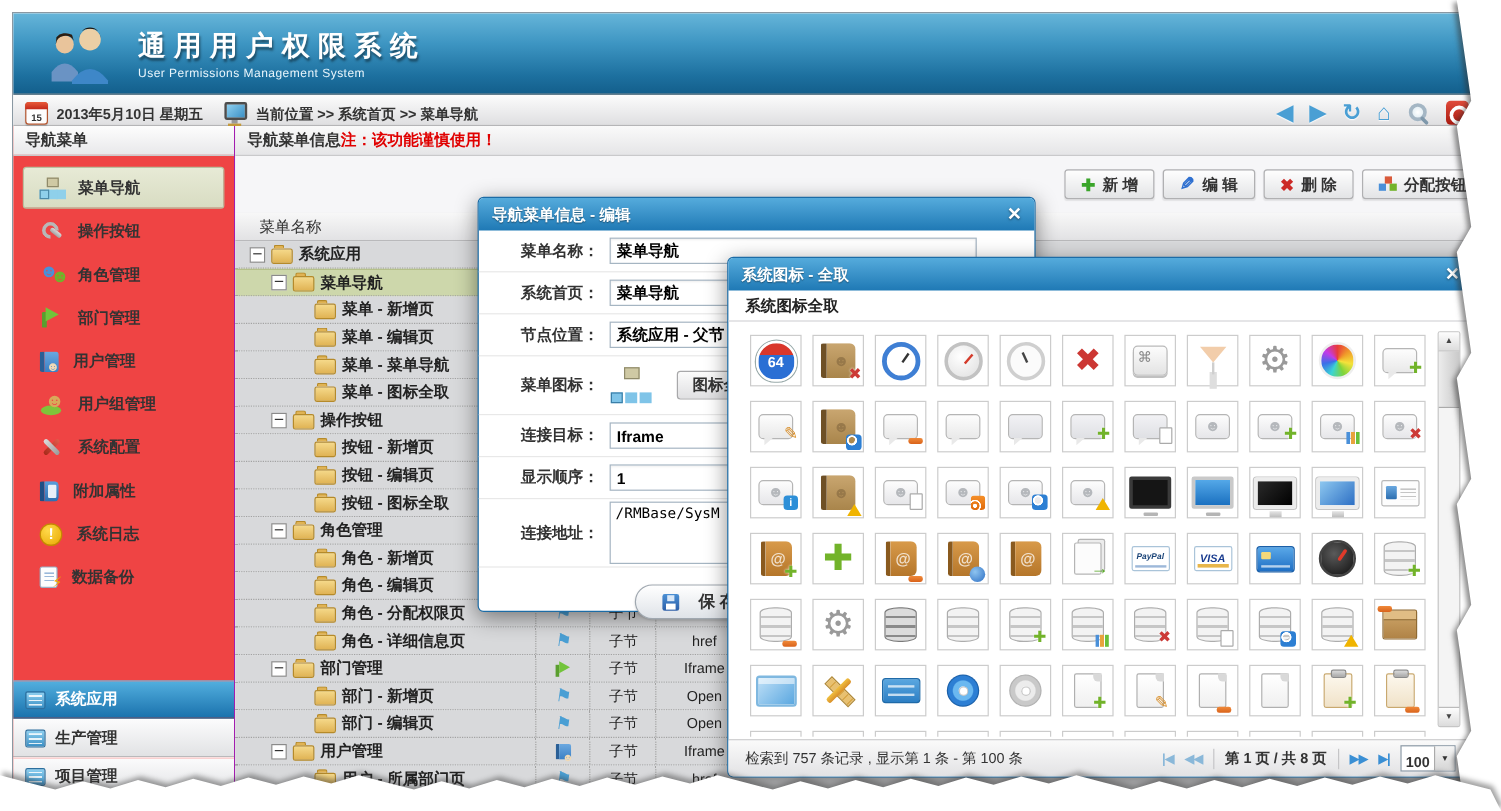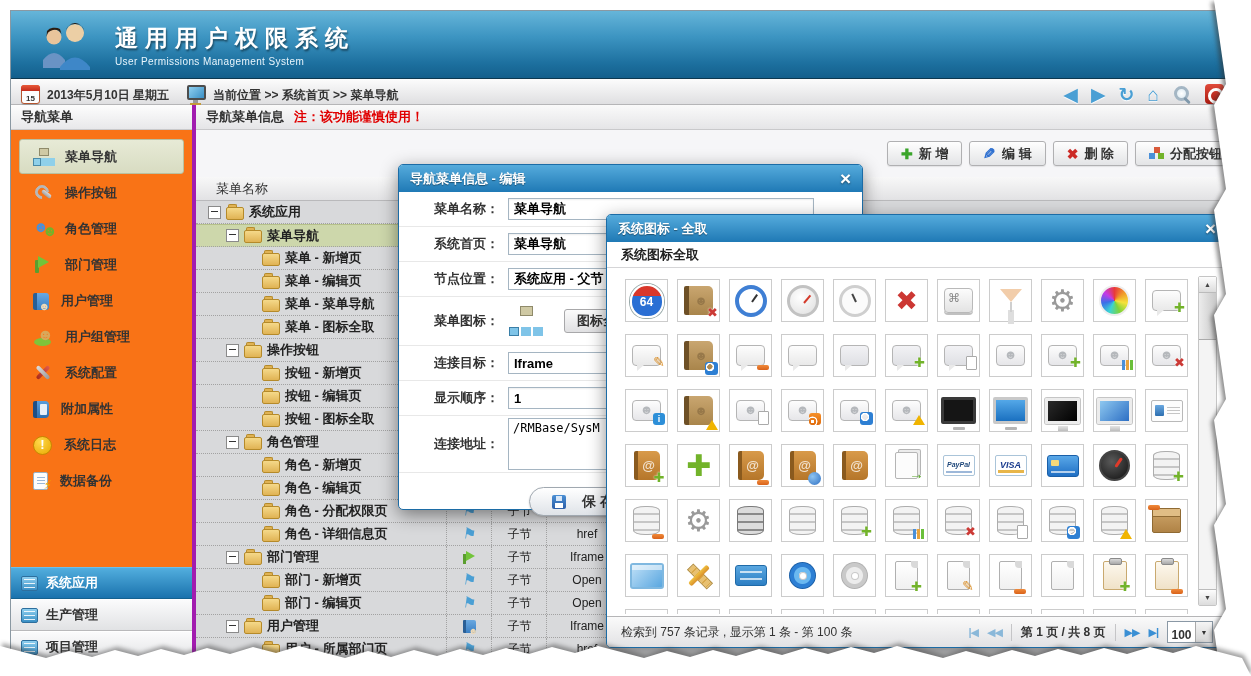--- a/index.html
+++ b/index.html
@@ -31,21 +31,21 @@
   .nv-search{width:20px;height:20px;position:relative}
   .nv-search::before{content:"";position:absolute;left:2px;top:2px;width:9px;height:9px;border:3px solid #a4b6c4;
        border-radius:50%;background:radial-gradient(circle,#fff,#d9e8f0)}
   .nv-search::after{content:"";position:absolute;right:1px;bottom:2px;width:8px;height:3px;background:#7f98ab;
        transform:rotate(45deg);border-radius:2px}
   .nv-logout{width:19px;height:20px;background:linear-gradient(#e04a3a,#a81a10);border-radius:4px;position:relative}
   .nv-logout::before{content:"";position:absolute;left:3px;top:4px;width:10px;height:10px;border:3px solid #fff;
        border-radius:50%;border-right-color:transparent;transform:rotate(45deg)}
   
   .main{display:flex;height:558px}
-  .sb{width:185px;flex:none;background:#f97316;border-right:4px solid #a21caf;display:flex;flex-direction:column;box-sizing:border-box}
+  .sb{width:185px;flex:none;background:#ef4444;border-right:1px solid #a21caf;display:flex;flex-direction:column;box-sizing:border-box}
   .sb-title{height:24px;line-height:24px;padding-left:10px;font-weight:bold;font-size:13px;color:#333;
        background:linear-gradient(#fdfdfd,#e8e8ea);border-bottom:1px solid #c9c9cb}
   .sb-items{padding-top:9px}
   .sb-item{height:33px;display:flex;align-items:center;padding-left:13px;font-size:13px;font-weight:bold;color:#333;
        margin:0 8px 1px 8px;border:1px solid transparent;border-radius:3px;cursor:pointer}
   .sb-item.sel{background:linear-gradient(#e7ead6,#d8dcc2);border-color:#b9c0a0}
   .si{width:20px;height:20px;position:relative;flex:none;margin-right:12px}
   .si-tree::before{content:"";position:absolute;left:6px;top:1px;width:8px;height:6px;background:#cfc9a4;border:1px solid #8f8a6a}
   .si-tree::after{content:"";position:absolute;left:0;bottom:1px;width:6px;height:6px;background:#8fd0ea;
        border:1px solid #4a8aa8;box-shadow:7px 0 0 0 #8fd0ea,14px 0 0 0 #8fd0ea}
@@ -84,21 +84,21 @@
        background:linear-gradient(#fbfbfc,#e1e2e4);border-top:1px solid #fff;border-bottom:1px solid #b9b9bb;cursor:pointer}
   .sb-sec.active{background:linear-gradient(#52aede,#1a72ad);color:#fff;border-bottom-color:#15618f;border-top-color:#6ec0e8}
   .acc-ic{width:15px;height:13px;border:1px solid #2d6f9e;border-radius:2px;position:relative;margin-right:8px;flex:none;
        background:linear-gradient(#8fd0f0,#3a8fc4)}
   .acc-ic::after{content:"";position:absolute;left:2px;right:2px;top:2px;bottom:2px;
        background:repeating-linear-gradient(rgba(255,255,255,.85) 0 1.5px,transparent 1.5px 4px)}
   
   .ct{flex:1;position:relative;background:#ededef;overflow:hidden}
   .c-hd{height:24px;background:linear-gradient(#fafafa,#e5e5e7);border-bottom:1px solid #c9c9cb;
        display:flex;align-items:center;padding-left:10px;font-size:13px;font-weight:bold;color:#333}
-  .c-note{color:#e00000;margin-left:10px}
+  .c-note{color:#e00000;}
   .c-mid{height:47px;background:#f6f6f8;position:relative}
   .c-btns{position:absolute;top:11px;right:4px;display:flex;gap:7px}
   .btn{display:inline-flex;align-items:center;gap:6px;height:25px;padding:0 13px;cursor:pointer;
        background:linear-gradient(#fefefe,#e3e4e6);border:1px solid #b0b0b2;border-radius:3px;
        font-weight:bold;font-size:13px;color:#333;box-shadow:0 1px 1px rgba(0,0,0,.08)}
   .bi{display:inline-block;line-height:1}
   .bi-plus::before{content:"✚";color:#3aa52a;font-size:14px;font-weight:bold}
   .bi-pencil::before{content:"✎";color:#2d6fd0;font-size:15px;display:inline-block;transform:scaleX(-1)}
   .bi-cross::before{content:"✖";color:#cc2a26;font-size:14px}
   .bi-cubes{width:15px;height:13px;position:relative}

